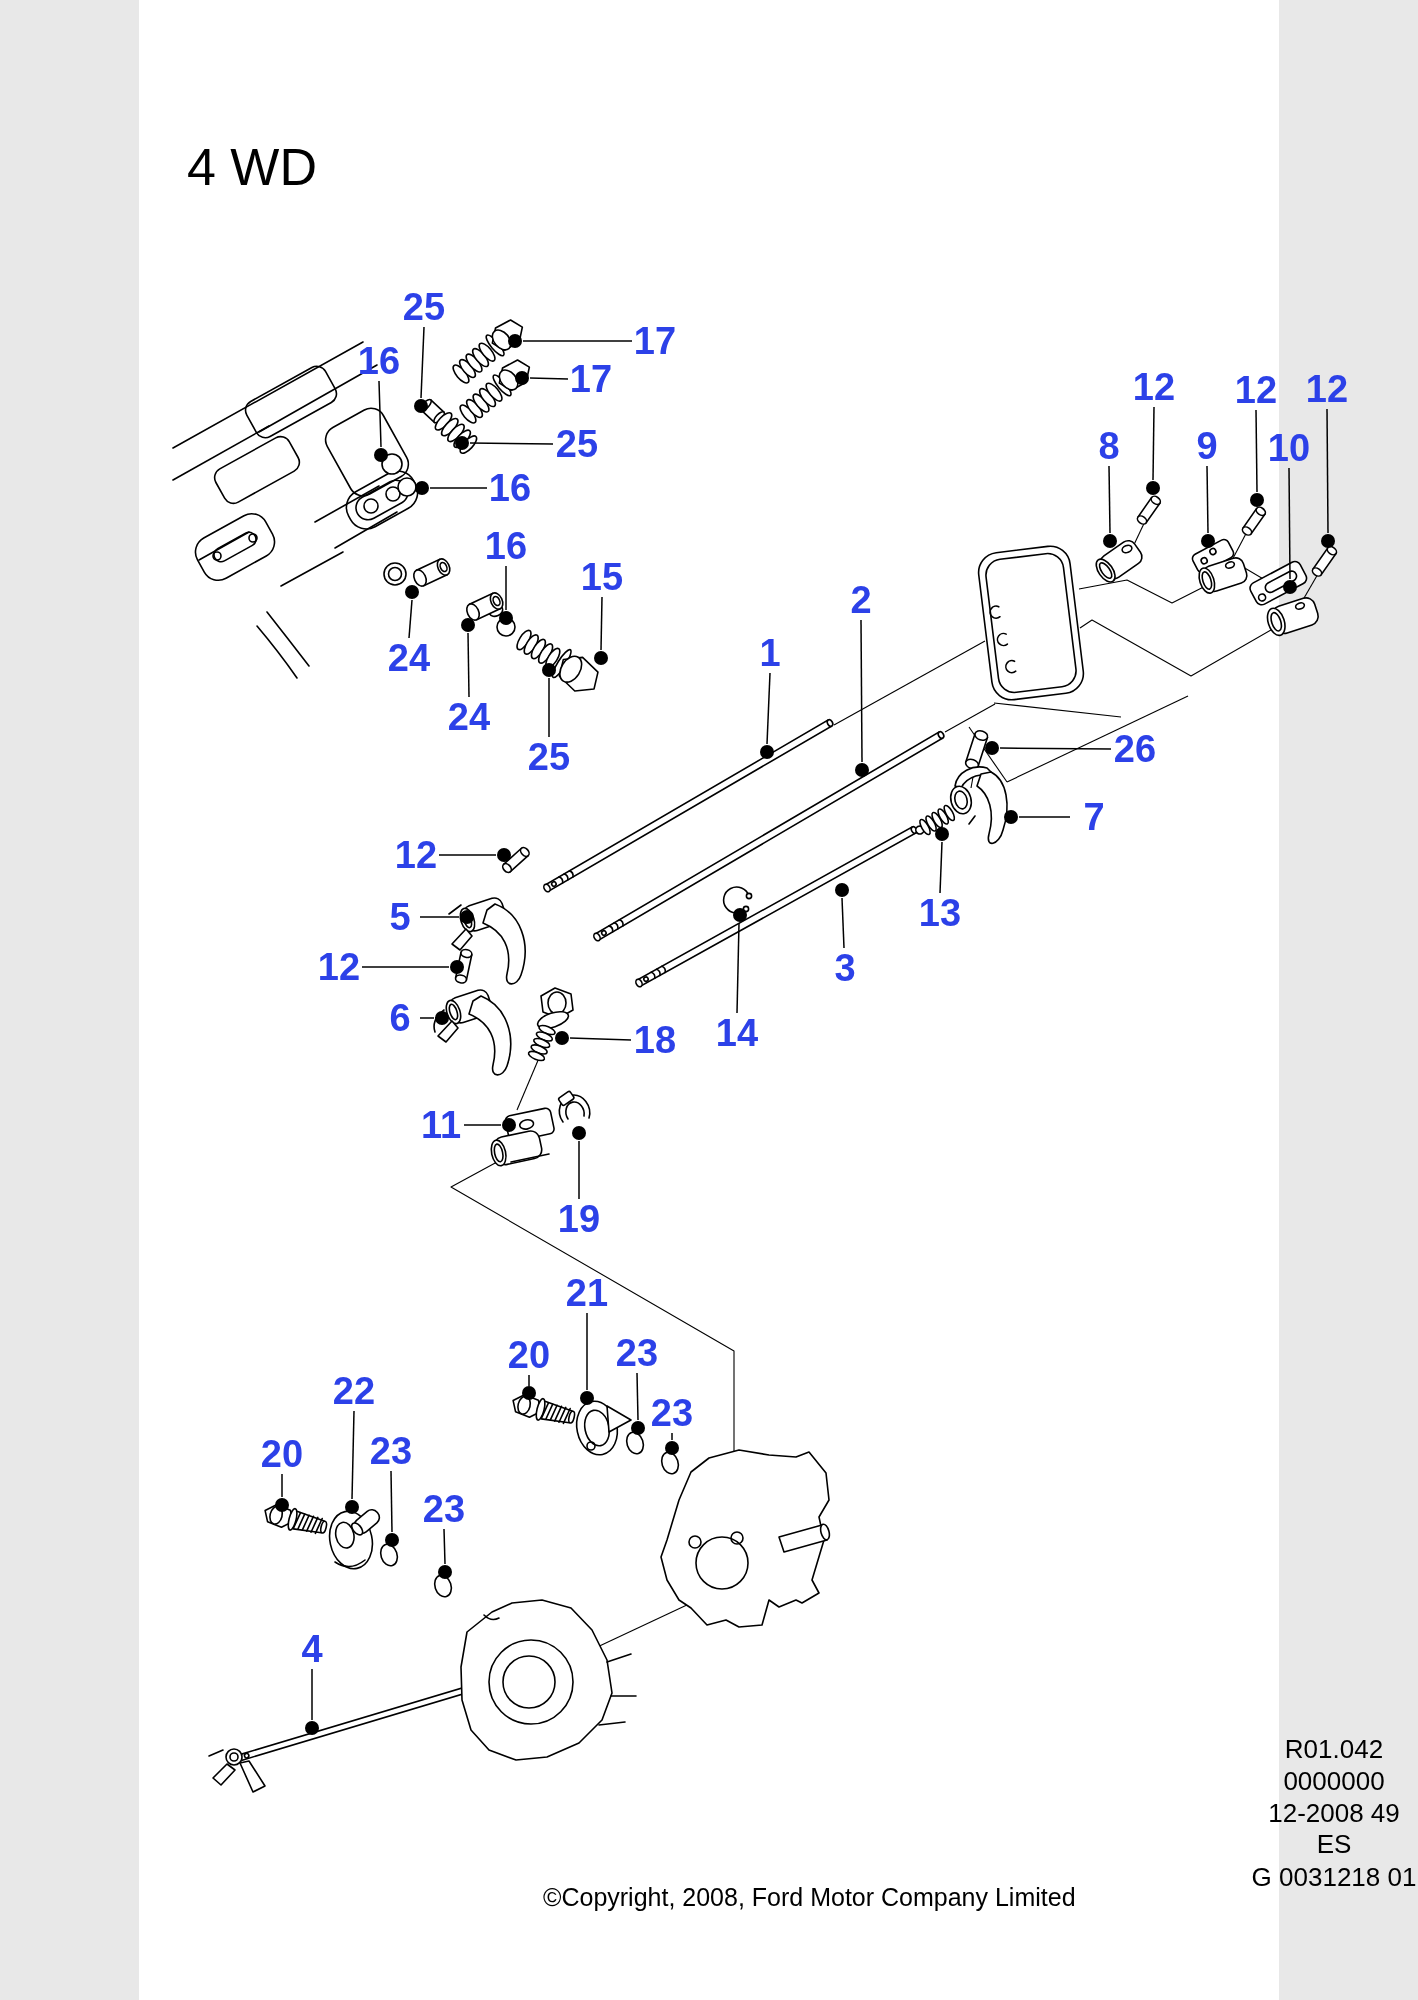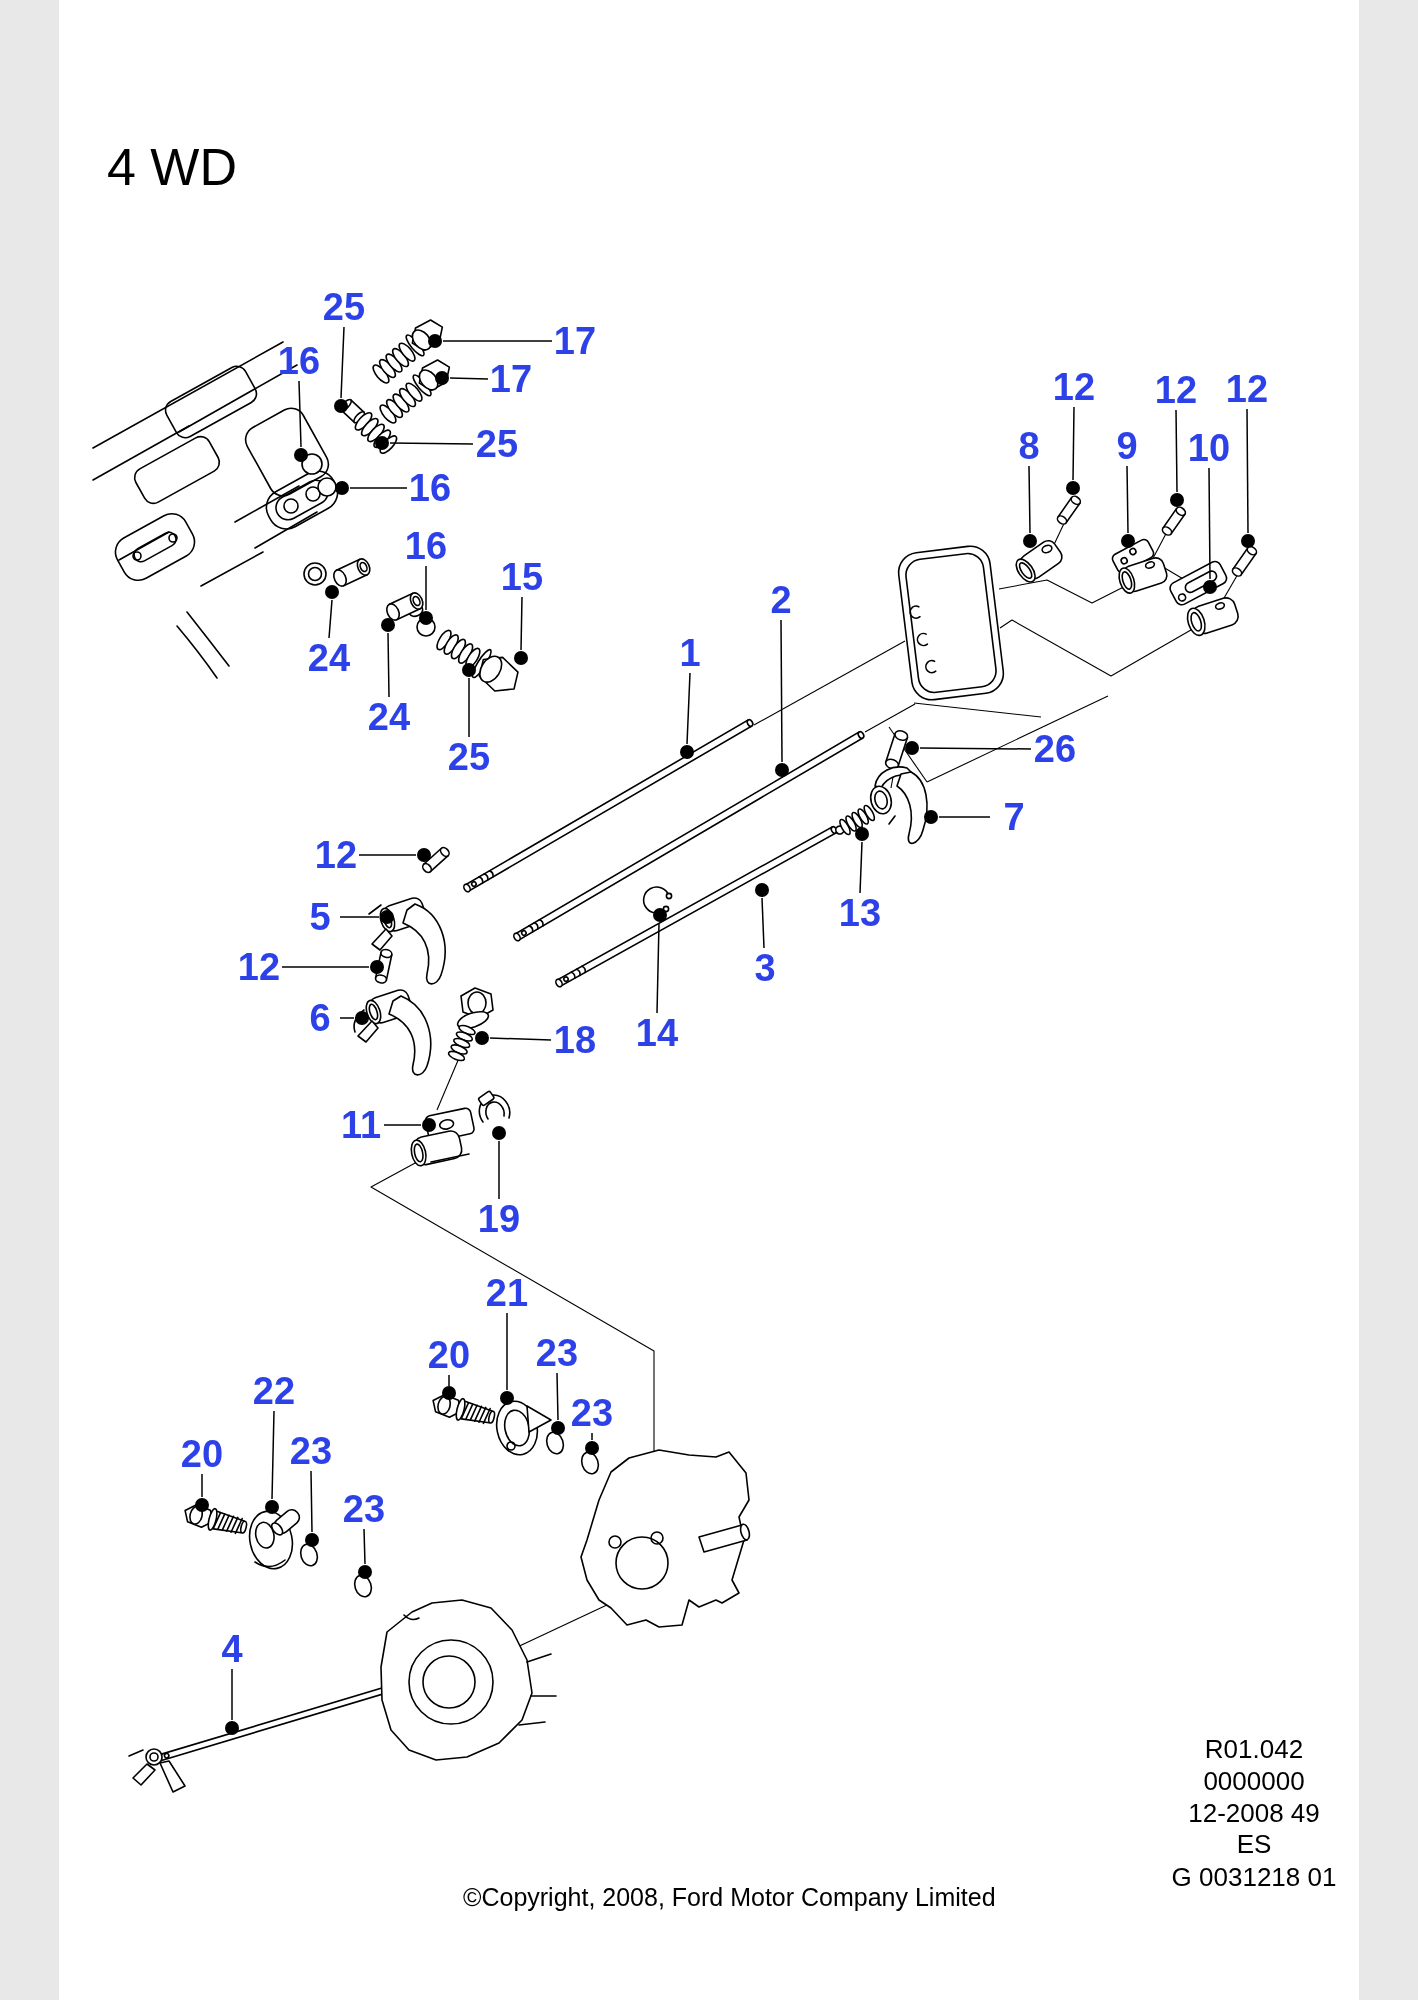--- a/index.html
+++ b/index.html
@@ -1,16 +1,16 @@
 <!DOCTYPE html>
 <html><head>
 <meta charset="utf-8">
 <style>
   html,body{margin:0;padding:0;background:#e8e8e8;}
-  .page{position:relative;width:1300px;height:2000px;background:#ffffff;margin:0 auto;
+  .page{position:relative;width:1140px;height:2000px;background:#ffffff;margin:0 auto;
         font-family:"Liberation Sans",sans-serif;text-align:center;}
   svg{display:block}
   .pt{fill:#ffffff;stroke:#000000;stroke-width:1.6;stroke-linejoin:round}
   .ln{fill:none;stroke:#000000;stroke-width:1.6;stroke-linecap:round;stroke-linejoin:round}
   .cn{fill:none;stroke:#000000;stroke-width:1.1;stroke-linejoin:round}
   .ld{fill:none;stroke:#000000;stroke-width:1.5}
   .callout-text{font-family:"Liberation Sans",sans-serif;font-weight:bold;font-size:38px;text-anchor:middle}
   .title-text{font-family:"Liberation Sans",sans-serif;font-size:52px;fill:#000}
   .ref-text{font-family:"Liberation Sans",sans-serif;font-size:26px;fill:#000;text-anchor:middle}
   .copy-text{font-family:"Liberation Sans",sans-serif;font-size:25px;fill:#000}

